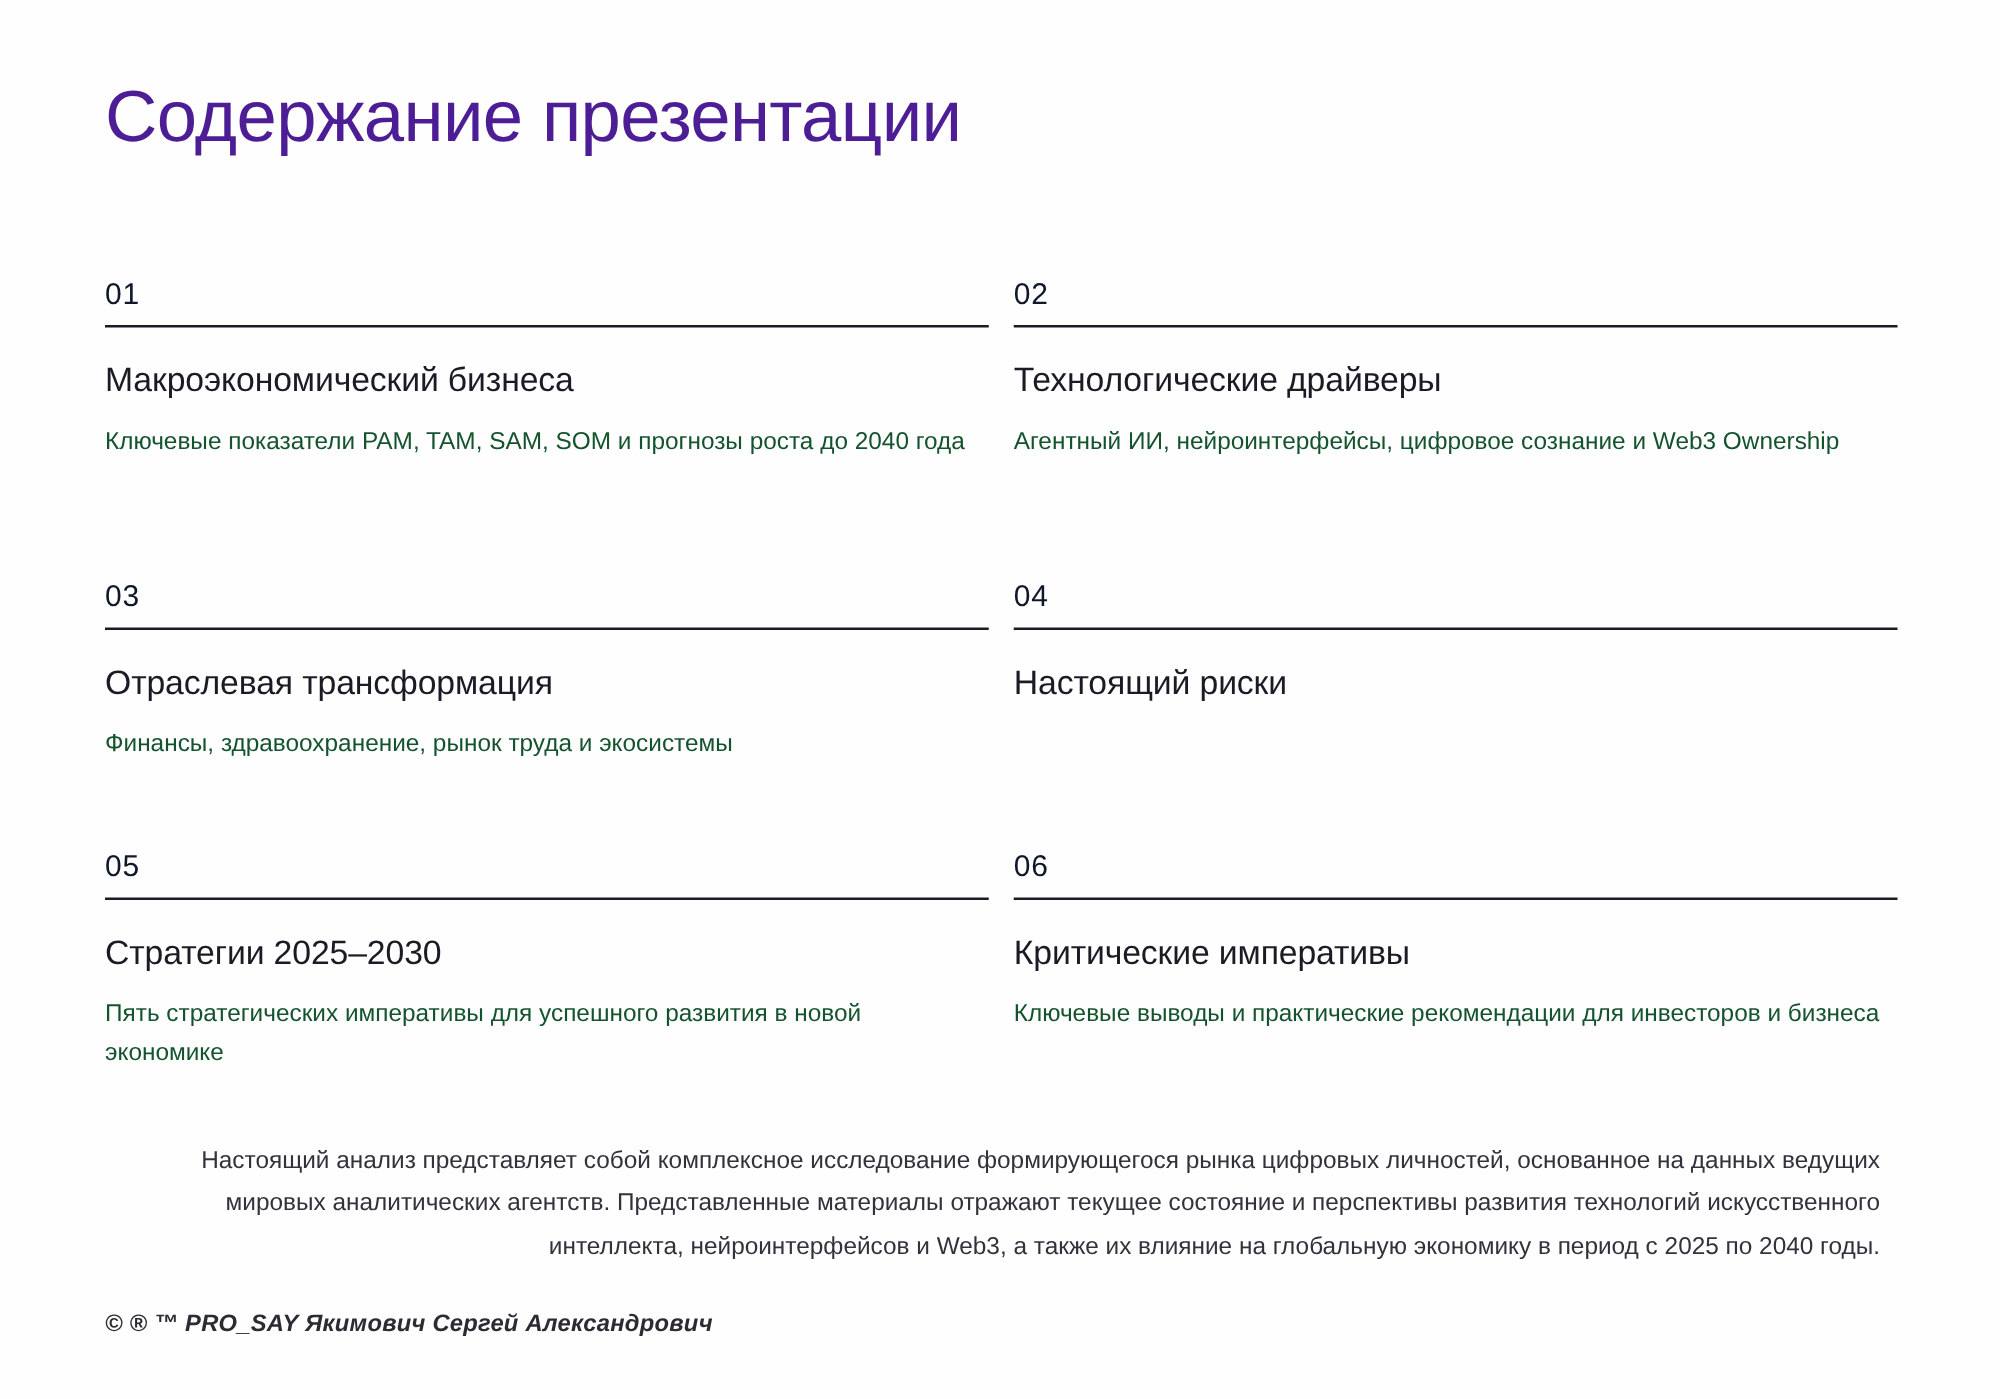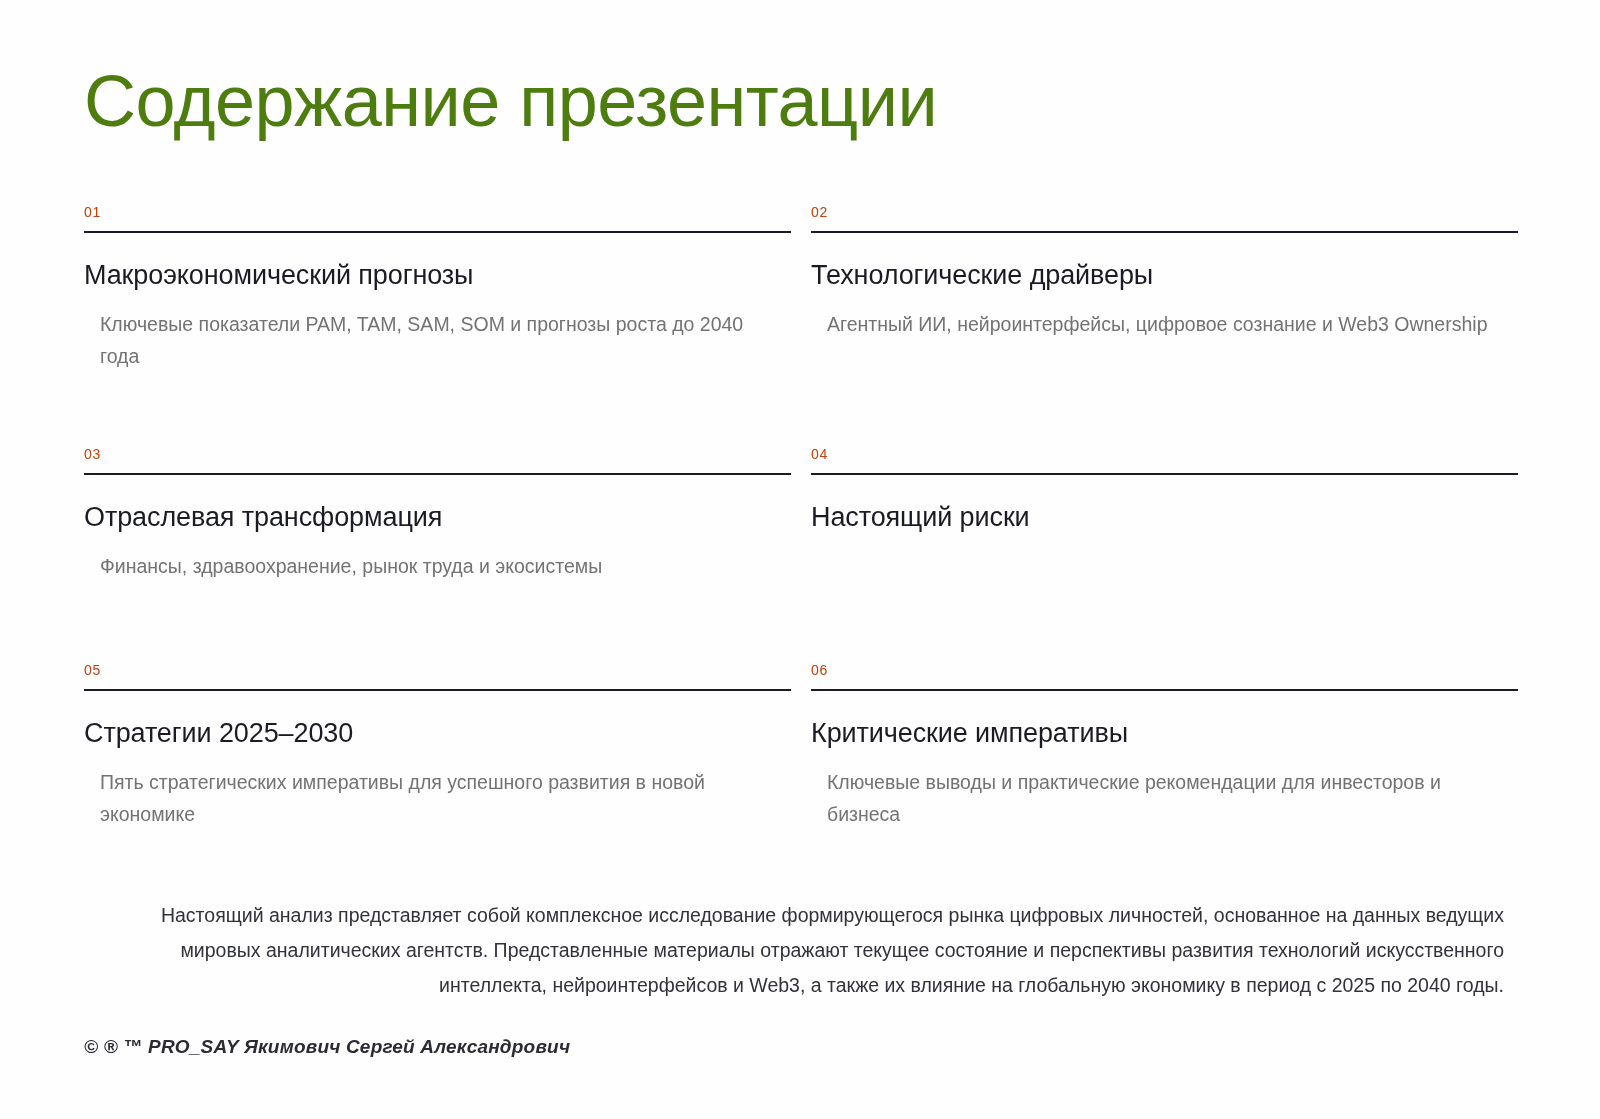--- a/index.html
+++ b/index.html
@@ -20,24 +20,24 @@
     position: relative;
     width: 1600px;
     height: 1119px;
     box-sizing: border-box;
     padding: 62px 84px 40px 84px;
     background: #fefefe;
   }
 
   
   .slide-title {
-    font-size: 72px;
+    font-size: 58px;
     font-weight: 300;
     letter-spacing: -0.5px;
-    color: #4d7c0f;
+    color: #4c1d95;
     line-height: 1.1;
     margin: 0 0 64px 0;
     white-space: nowrap;
   }
 
   
   .agenda {
     display: grid;
     grid-template-columns: 707px 707px;
     column-gap: 20px;
@@ -46,26 +46,27 @@
 
   .agenda-item {
     position: relative;
     padding-bottom: 30px;
   }
   .agenda-item.row-1 { min-height: 212px; }
   .agenda-item.row-2 { min-height: 186px; }
   .agenda-item.row-3 { min-height: 180px; }
 
   .item-number {
-    font-size: 14px;
+    font-size: 24px;
     font-weight: 300;
-    color: #c2410c;
+    color: #0f172a;
     letter-spacing: 0.6px;
     line-height: 1;
     margin-bottom: 12px;
+    margin-top: 34px;
   }
 
   .item-rule {
     height: 2px;
     background: #1b1b25;
     width: 100%;
     margin-bottom: 26px;
   }
 
   .item-title {
@@ -73,23 +74,23 @@
     font-weight: 300;
     color: #1b1b25;
     line-height: 1.25;
     letter-spacing: -0.1px;
     margin: 0 0 16px 0;
   }
 
   .item-desc {
     font-size: 19.5px;
     font-weight: 400;
-    color: #737373;
+    color: #14532d;
     line-height: 1.62;
-    margin: 16px;
+    margin: 0;
     max-width: 700px;
   }
 
   
   .summary {
     margin-top: 22px;
     font-size: 19.5px;
     font-weight: 400;
     color: #32323c;
     line-height: 1.78;
@@ -112,21 +113,21 @@
 
 <div class="slide">
 
   <h1 class="slide-title">Содержание презентации</h1>
 
   <div class="agenda">
 
     <div class="agenda-item row-1">
       <div class="item-number">01</div>
       <div class="item-rule"></div>
-      <div class="item-title">Макроэкономический прогнозы</div>
+      <div class="item-title">Макроэкономический бизнеса</div>
       <p class="item-desc">Ключевые показатели PAM, TAM, SAM, SOM и прогнозы роста до 2040 года</p>
     </div>
 
     <div class="agenda-item row-1">
       <div class="item-number">02</div>
       <div class="item-rule"></div>
       <div class="item-title">Технологические драйверы</div>
       <p class="item-desc">Агентный ИИ, нейроинтерфейсы, цифровое сознание и Web3 Ownership</p>
     </div>
 

